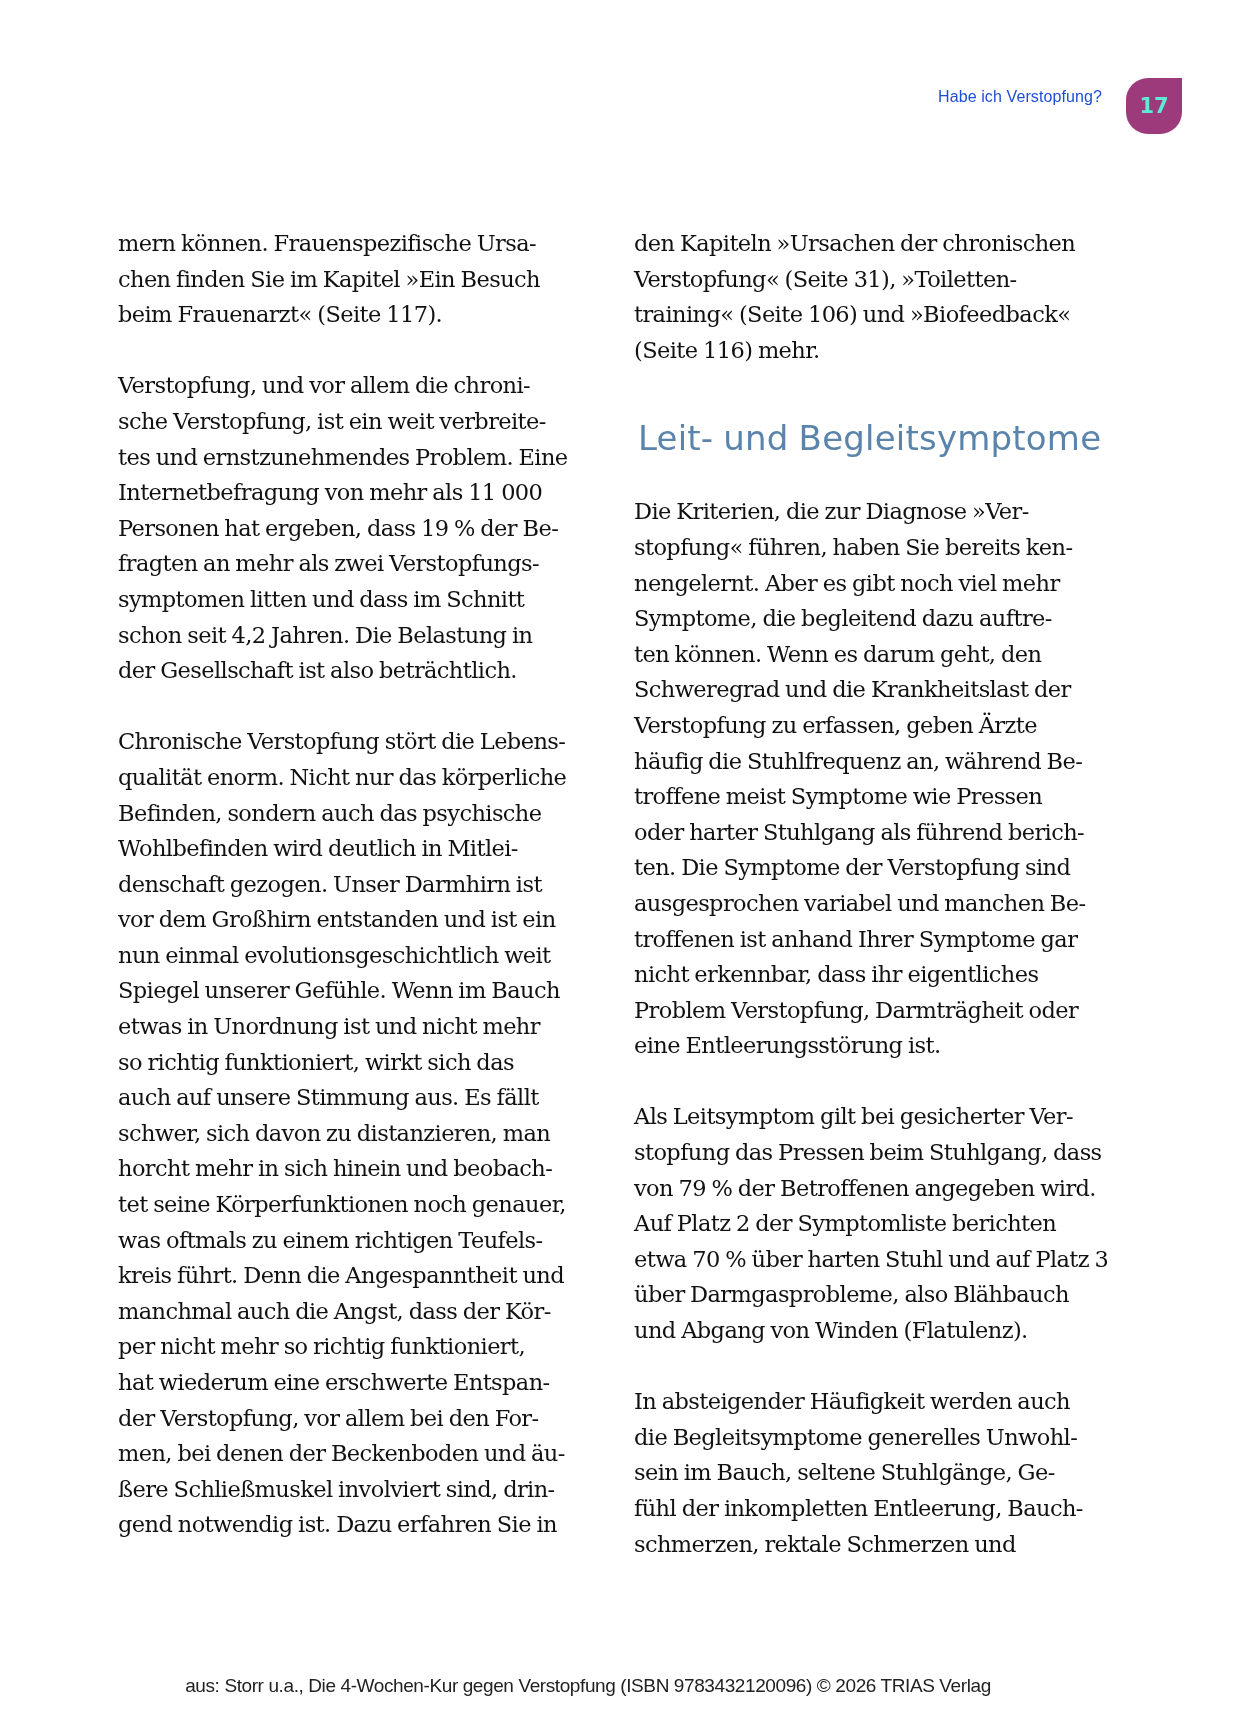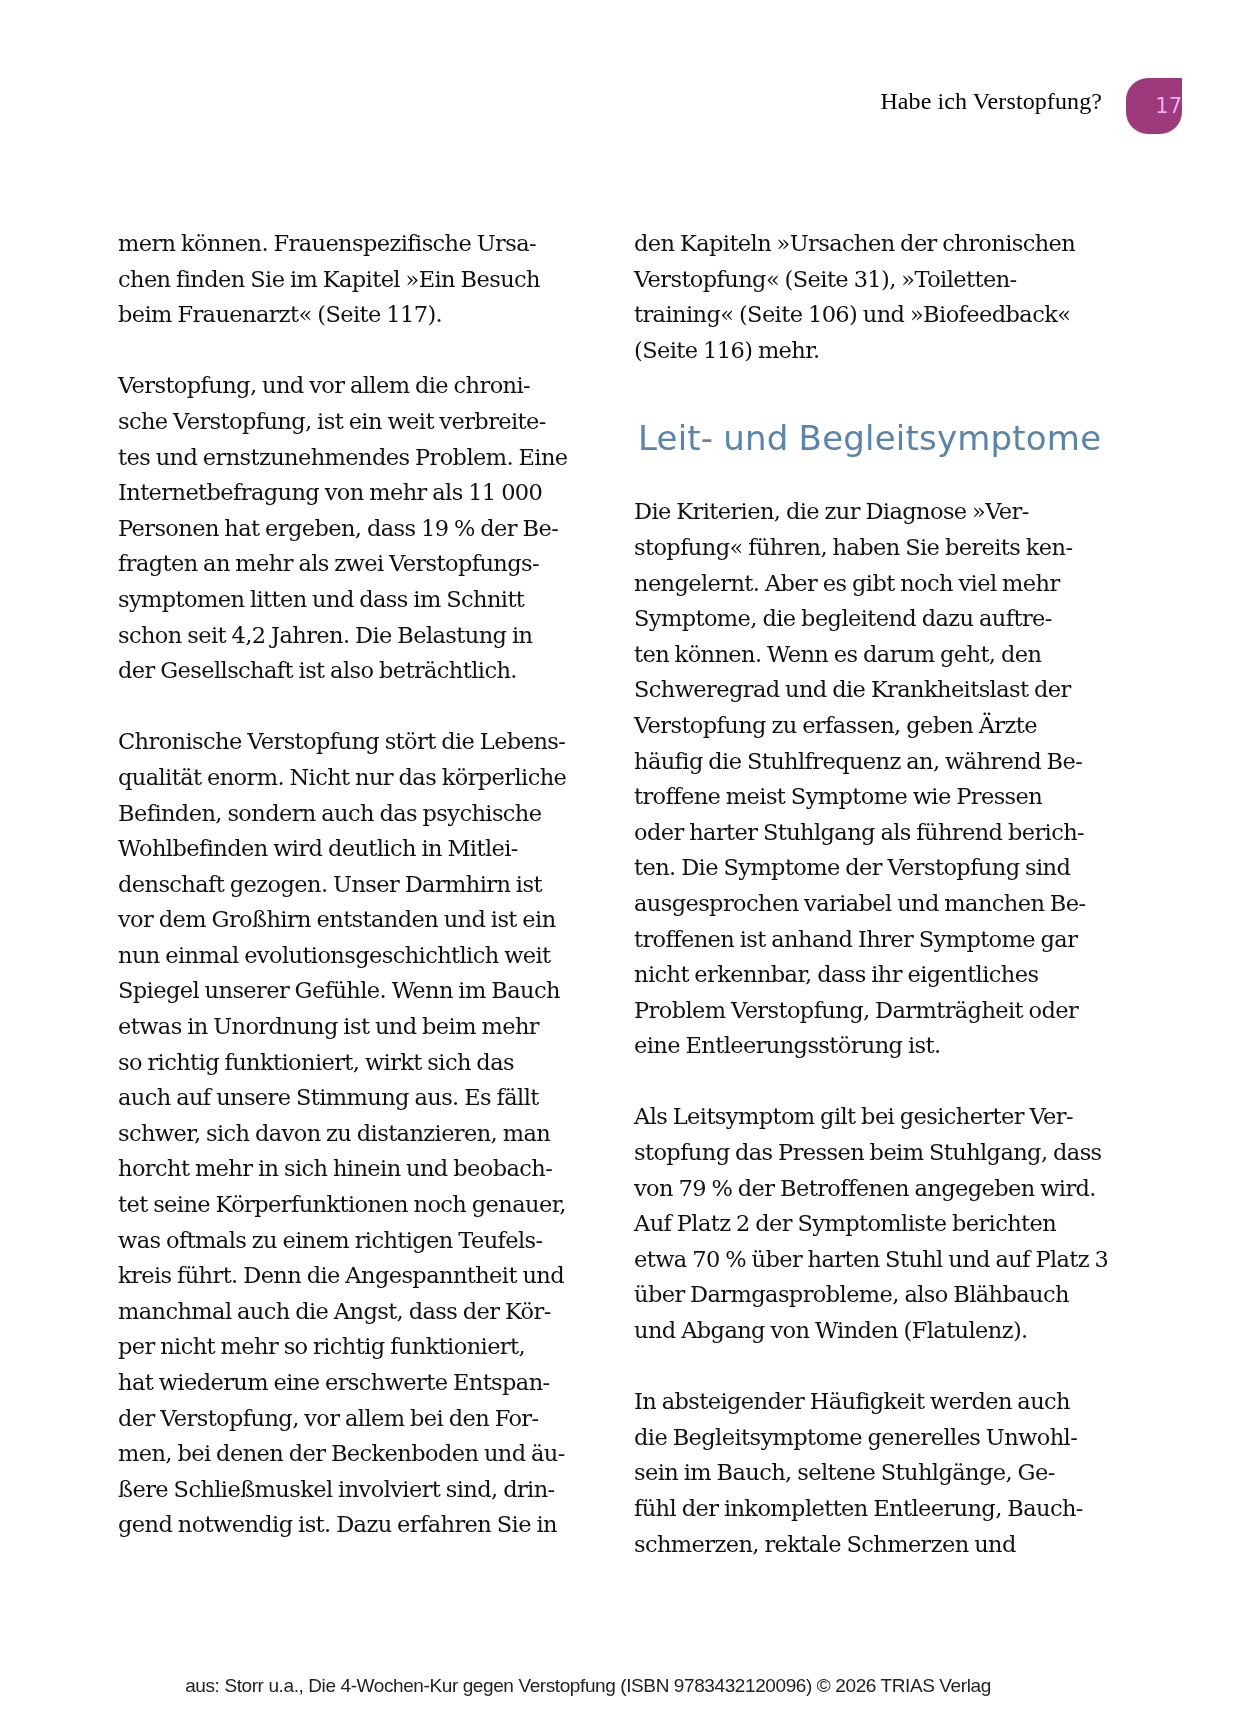--- a/index.html
+++ b/index.html
@@ -1,29 +1,29 @@
 <!DOCTYPE html>
 <html><head>
 <meta charset="utf-8">
 <style>
   html, body { margin:0; padding:0; background:#ffffff; }
   body { width:1260px; height:1709px; position:relative; overflow:hidden; }
   .page { position:absolute; left:0; top:0; width:1260px; height:1709px; background:#ffffff; }
 
   .running-head {
     position:absolute; top:88px; right:158px;
-    font-family:Liberation Serif, serif; font-size:24px; color:#000000;
+    font-family:Liberation Sans, sans-serif; font-size:16px; color:#1d4ed8;
     letter-spacing:0.1px; white-space:nowrap;
   }
   .page-badge {
     position:absolute; left:1126px; top:78px; width:56px; height:56px;
-    background:#9c3a7b; color:#f0abfc;
+    background:#9c3a7b; color:#5eead4;
     border-radius:22px 0 22px 22px;
-    display:flex; align-items:center; justify-content:flex-end;
-    font-family:"DejaVu Sans", sans-serif; font-size:21px; font-weight:normal;
+    display:flex; align-items:center; justify-content:center;
+    font-family:"DejaVu Sans", sans-serif; font-size:21px; font-weight:bold;
   }
 
   .col {
     position:absolute; top:226px;
     font-family:"DejaVu Serif", serif; font-size:22.5px; line-height:35.6px; color:#111;
     letter-spacing:-0.6px; word-spacing:-1px;
   }
   .col-left { left:118px; width:480px; }
   .col-right { left:634px; width:490px; }
   .para { margin:0; }
@@ -75,21 +75,21 @@
     <div class="gap"></div>
     <p class="para">
       <span class="line">Chronische Verstopfung stört die Lebens-</span>
       <span class="line">qualität enorm. Nicht nur das körperliche</span>
       <span class="line">Befinden, sondern auch das psychische</span>
       <span class="line">Wohlbefinden wird deutlich in Mitlei-</span>
       <span class="line">denschaft gezogen. Unser Darmhirn ist</span>
       <span class="line">vor dem Großhirn entstanden und ist ein</span>
       <span class="line">nun einmal evolutionsgeschichtlich weit</span>
       <span class="line">Spiegel unserer Gefühle. Wenn im Bauch</span>
-      <span class="line">etwas in Unordnung ist und beim mehr</span>
+      <span class="line">etwas in Unordnung ist und nicht mehr</span>
       <span class="line">so richtig funktioniert, wirkt sich das</span>
       <span class="line">auch auf unsere Stimmung aus. Es fällt</span>
       <span class="line">schwer, sich davon zu distanzieren, man</span>
       <span class="line">horcht mehr in sich hinein und beobach-</span>
       <span class="line">tet seine Körperfunktionen noch genauer,</span>
       <span class="line">was oftmals zu einem richtigen Teufels-</span>
       <span class="line">kreis führt. Denn die Angespanntheit und</span>
       <span class="line">manchmal auch die Angst, dass der Kör-</span>
       <span class="line">per nicht mehr so richtig funktioniert,</span>
       <span class="line">hat wiederum eine erschwerte Entspan-</span>

